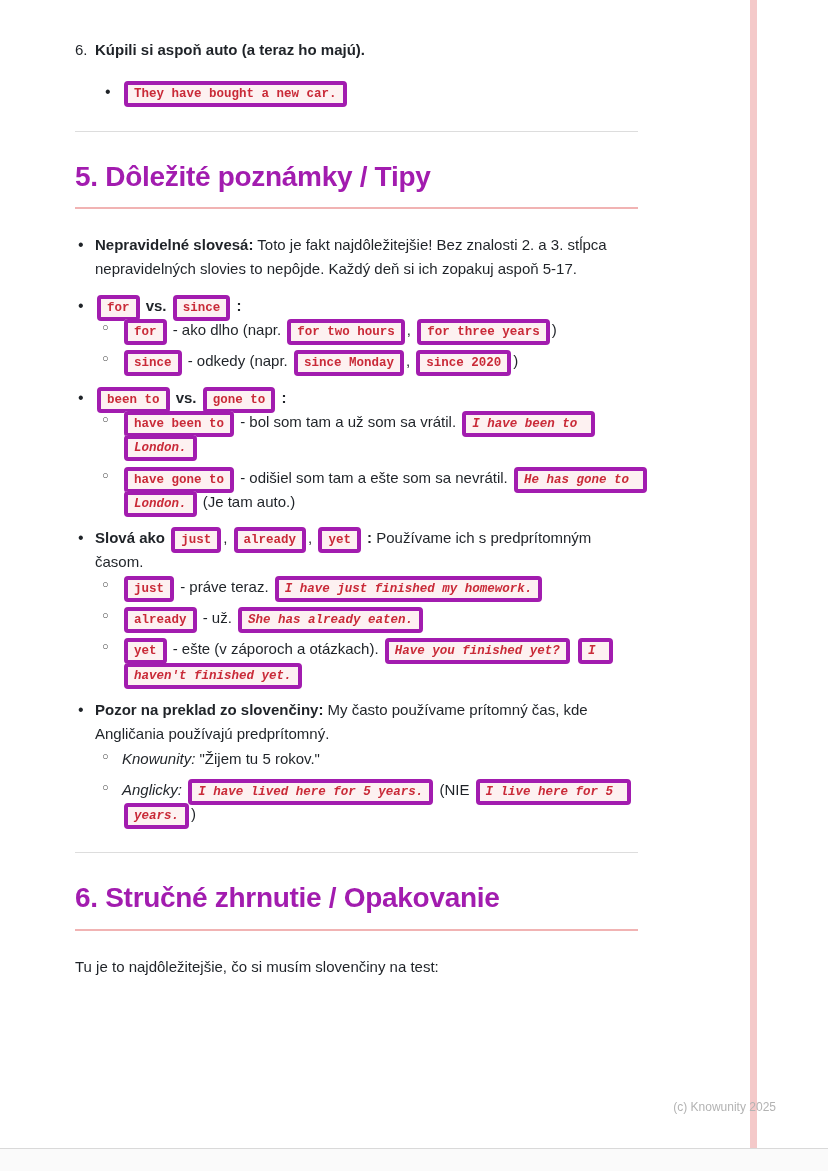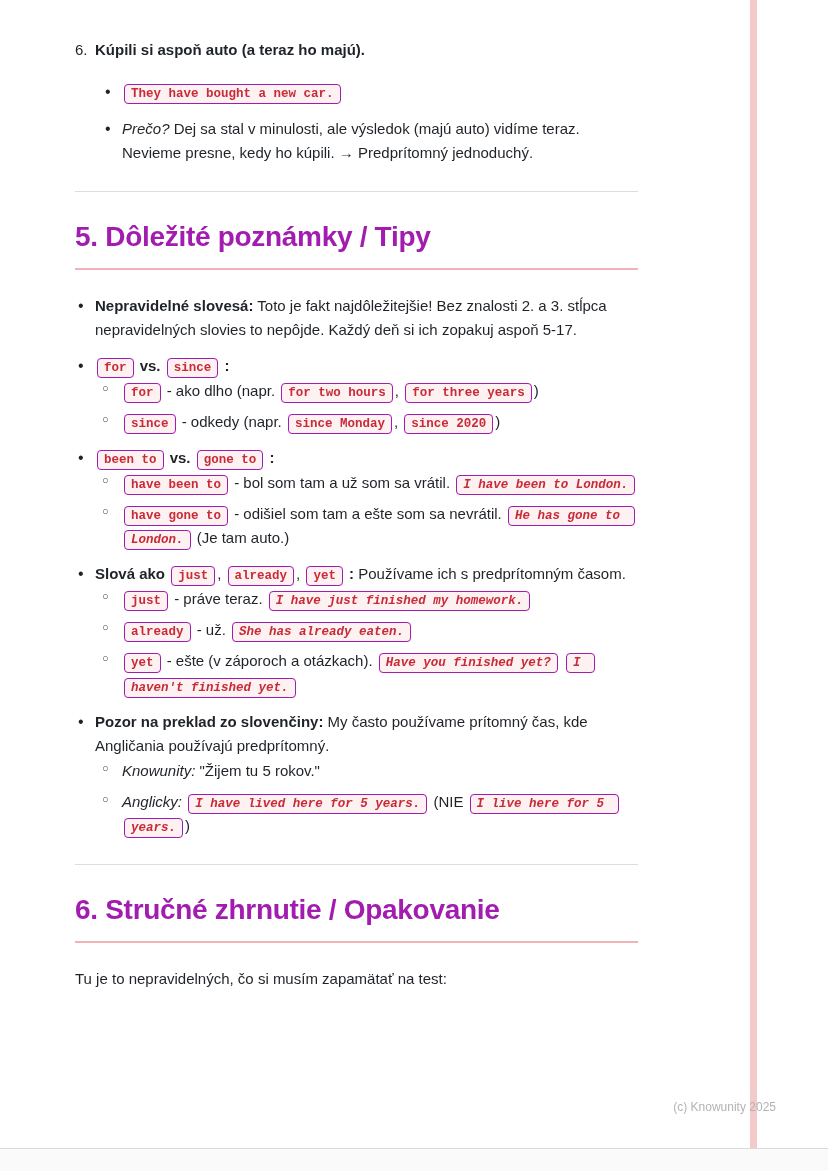--- a/index.html
+++ b/index.html
@@ -39,21 +39,21 @@
   .sec-heading { font-size:28px; font-weight:700; color:#a21caf; letter-spacing:-0.3px; line-height:1.2; }
   .heading-rule { height:2px; background:#f1b3b3; margin:14px 0 24px 0; }
 
   .intro { font-size:15px; line-height:1.6; color:#1f2328; }
 
   .seg-b { font-weight:700; }
   .seg-i { font-style:italic; }
   .seg-code, .seg-ci {
     font-family:"Liberation Mono","DejaVu Sans Mono",monospace;
     font-weight:700; font-size:12.5px; color:#c92a38;
-    background:#fdf1f1; border:1px solid #a21caf; border-radius:4px;
+    background:#fdf1f1; border:4px solid #a21caf; border-radius:4px;
     padding:2px 6px; margin:0 2px; white-space:pre-wrap;
     box-decoration-break:clone; -webkit-box-decoration-break:clone;
   }
   .seg-ci { font-style:italic; }
 
   .footer {
     position:absolute; right:52px; bottom:34px; font-size:12px;
     color:#b3b3b3; z-index:3;
   }
 </style>
@@ -66,23 +66,20 @@
   <div class="content">
 
     <div class="num-item">
       <span class="num">6.</span>
       <span class="num-title">Kúpili si aspoň auto (a teraz ho majú).</span>
     </div>
 
     <ul class="l1 indent">
       <li>
         <div class="li-text"><span class="seg seg-code">They have bought a new car.</span></div>
-      </li>
-      <li>
-        <div class="li-text"><span class="seg seg-i">Prečo?</span><span class="seg seg-p"> Dej sa stal v minulosti, ale výsledok (majú auto) vidíme teraz. Nevieme presne, kedy ho kúpili. → Predprítomný jednoduchý.</span></div>
       </li>
     </ul>
 
     <hr class="divider">
 
     <h2 class="sec-heading">5. Dôležité poznámky / Tipy</h2>
     <div class="heading-rule"></div>
 
     <ul class="l1">
 
@@ -141,18 +138,18 @@
         </ul>
       </li>
 
     </ul>
 
     <hr class="divider">
 
     <h2 class="sec-heading">6. Stručné zhrnutie / Opakovanie</h2>
     <div class="heading-rule"></div>
 
-    <p class="intro">Tu je to nepravidelných, čo si musím zapamätať na test:</p>
+    <p class="intro">Tu je to najdôležitejšie, čo si musím slovenčiny na test:</p>
 
   </div>
 
   <div class="footer">(c) Knowunity 2025</div>
 </div>
 
 </body></html>

